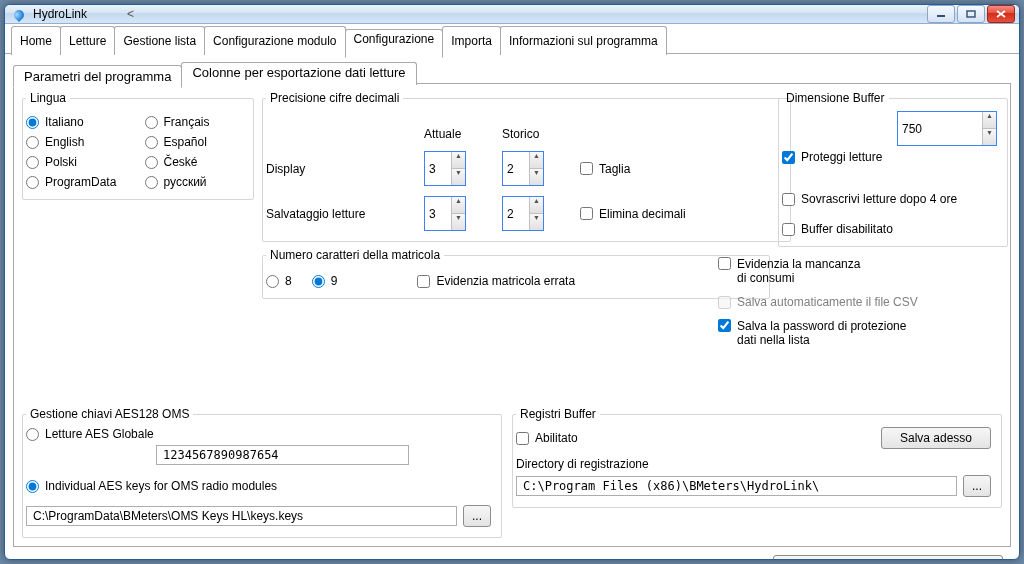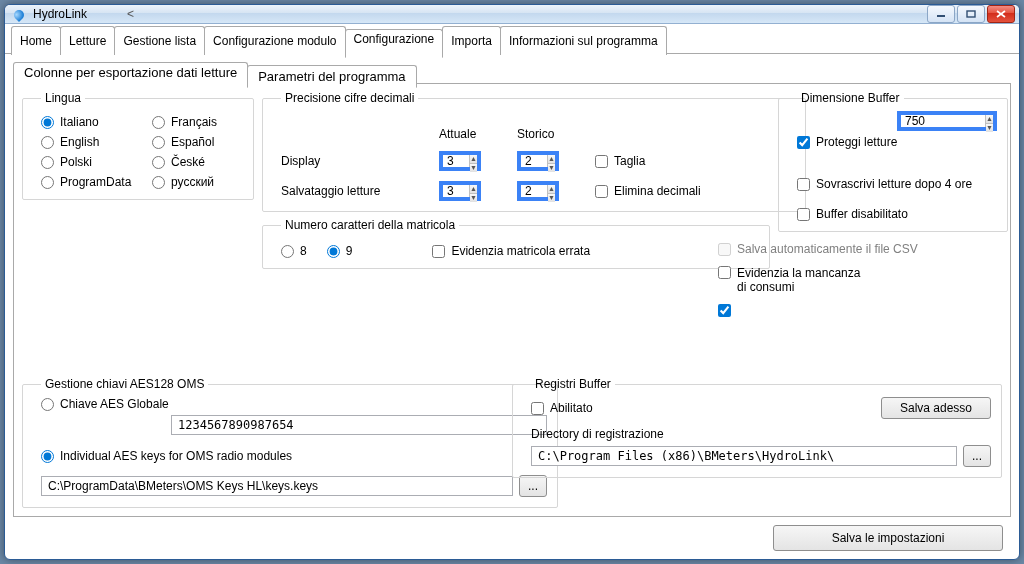--- a/index.html
+++ b/index.html
@@ -123,21 +123,21 @@
     border:1px solid var(--tab-border);
     border-top:none;
     padding:8px;
     position:relative;
     margin-top:-5px;
   }
   fieldset.groupbox {
     border:1px solid var(--groupbox);
     border-radius:2px;
     margin:0;
-    padding:6px 10px 10px 18px;
+    padding:6px 10px 10px 3px;
   }
   fieldset.groupbox > legend {
     padding:0 4px;
     font-size:12px;
   }
   .row { display:flex; align-items:center; }
   .lang-grid {
     display:grid;
     grid-template-columns: 1fr 1fr;
     gap:6px 20px;
@@ -152,23 +152,23 @@
   }
   .radio input, .check input {
     margin:0;
     width:13px;height:13px;
   }
   .check input[type=checkbox] { accent-color: var(--hl); }
   .radio input[type=radio] { accent-color: var(--hl); }
 
   .num-input {
     display:inline-flex;
-    border:4px solid #3b82f6;
+    border:1px solid #3b82f6;
     background:#fff;
-    height:20px;
+    height:35px;
     width:42px;
   }
   .num-input input {
     border:none;
     width:26px;
     padding:0 4px;
     font-size:12px;
     outline:none;
     text-align:left;
   }
@@ -231,21 +231,21 @@
   }
   
   .top-area { display:grid; grid-template-columns: 232px 508px 230px; gap:8px; align-items:start; }
   .prec-grid { display:grid; grid-template-columns: 150px 70px 70px 200px; gap:10px 8px; align-items:center; margin-top:16px; }
   .prec-header { text-align:left; }
   .matric-row { display:flex; align-items:center; gap:20px; margin-top:6px; }
   .right-side-checks { display:flex; flex-direction:column; gap:10px; margin-top:10px; }
   .right-side-checks .check span.multi {line-height:14px;}
   .aes-section { margin-top:60px; display:grid; grid-template-columns: 480px 10px 490px; }
   .aes-left fieldset, .aes-right fieldset {}
-  .aes-left .key-input { width:376px; margin-left:130px;margin-top:4px;font-family:Consolas,monospace;}
+  .aes-left .key-input { width:253px; margin-left:130px;margin-top:4px;font-family:Consolas,monospace;}
 </style>
 </head>
 <body>
 
 <div class="window">
   <div class="titlebar">
     <span class="icon droplet"></span>
     <span class="title">HydroLink</span>
     <span class="collapse-arrow">&lt;</span>
     <span class="spacer"></span>
@@ -273,22 +273,22 @@
     <div class="tab inactive">Gestione lista</div>
     <div class="tab inactive">Configurazione modulo</div>
     <div class="tab active">Configurazione</div>
     <div class="tab inactive">Importa</div>
     <div class="tab inactive">Informazioni sul programma</div>
   </div>
 
   <div class="outer-tab-body">
 
     <div class="inner-tabs">
+      <div class="tab active">Parametri del programma</div>
       <div class="tab inactive">Colonne per esportazione dati letture</div>
-      <div class="tab active">Parametri del programma</div>
     </div>
 
     <div class="inner-panel">
 
       <div class="top-area">
 
         <fieldset class="groupbox">
           <legend>Lingua</legend>
           <div class="lang-grid">
             <label class="radio">
@@ -416,42 +416,43 @@
                 <input type="checkbox" style="">
                 <span>Sovrascrivi letture dopo 4 ore</span>
               </label>
             <label class="check" style="margin-top:16px;">
                 <input type="checkbox" style="">
                 <span>Buffer disabilitato</span>
               </label>
           </fieldset>
 
           <div class="right-side-checks" style="margin-left:-60px;">
+            <label class="check" style="align-items:flex-start;">
+                <input type="checkbox" style="">
+                <span class="multi"><span>Evidenzia la mancanza</span><br><span>di consumi</span></span>
+              </label>
             <label class="check disabled-text">
                 <input type="checkbox" disabled="" style="">
                 <span>Salva automaticamente il file CSV</span>
               </label>
             <label class="check" style="align-items:flex-start;">
-                <input type="checkbox" style="">
-                <span class="multi"><span>Evidenzia la mancanza</span><br><span>di consumi</span></span>
-              </label>
-            <label class="check" style="align-items:flex-start;">
                 <input type="checkbox" checked="" style="">
+                <span class="multi"><span>Salva la password di protezione</span><br><span>dati nella lista</span></span>
               </label>
           </div>
         </div>
       </div>
 
       <div class="aes-section">
         <div class="aes-left">
           <fieldset class="groupbox">
             <legend>Gestione chiavi AES128 OMS</legend>
             <label class="radio">
                 <input type="radio" name="aes" style="">
-                <span>Chiave AES Globale</span>
+                <span>Letture AES Globale</span>
               </label>
             <input class="text-input key-input" value="1234567890987654" style="">
             <label class="radio" style="margin-top:14px;">
                 <input type="radio" name="aes" checked="" style="">
                 <span>Individual AES keys for OMS radio modules</span>
               </label>
             <div class="row" style="margin-top:12px;gap:6px;">
               <input class="text-input" style="flex: 1 1 0%; font-family: inherit;" value="C:\ProgramData\BMeters\OMS Keys HL\keys.keys">
               <span class="btn browse-btn">...</span>
             </div>

